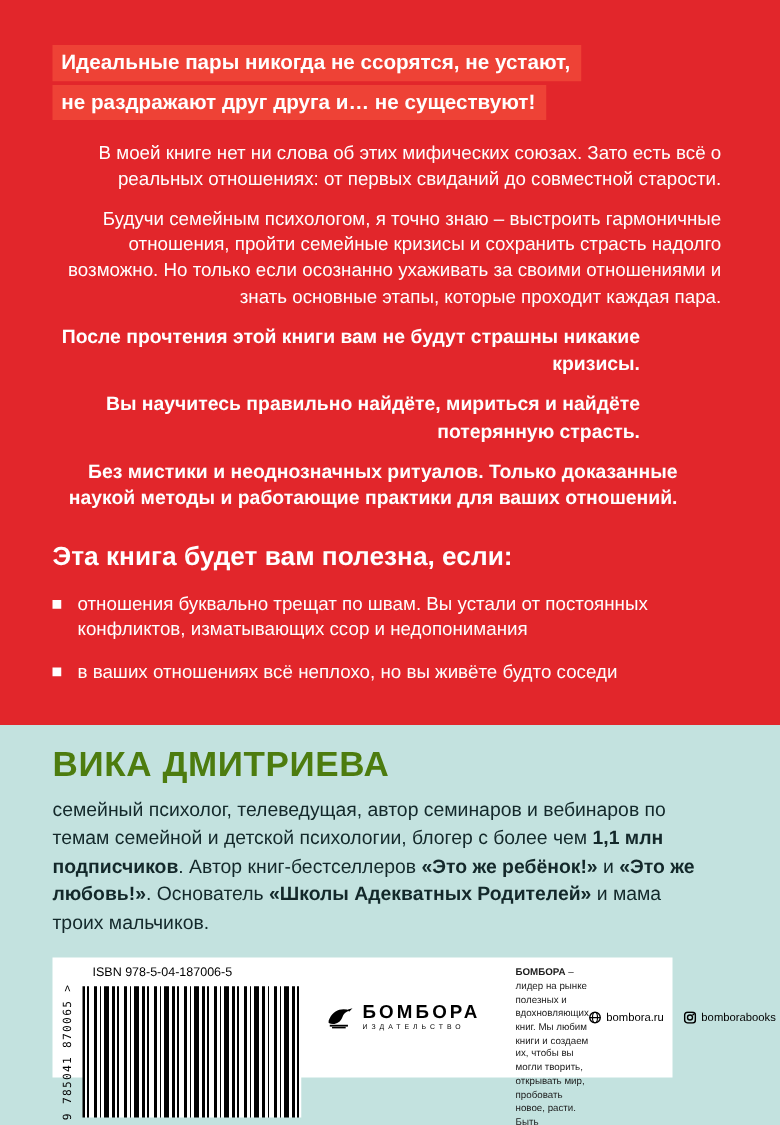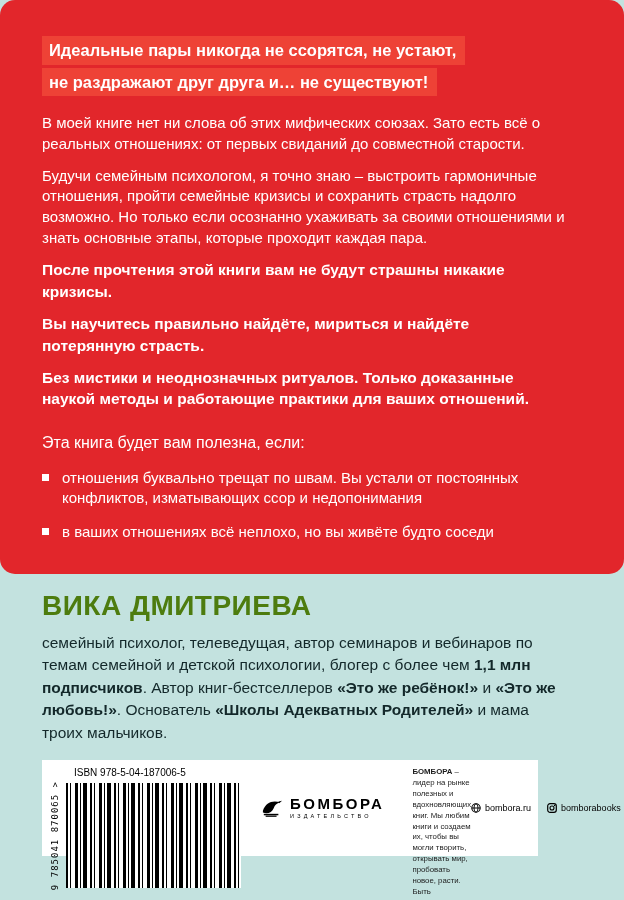--- a/index.html
+++ b/index.html
@@ -5,33 +5,33 @@
   * { margin:0; padding:0; box-sizing:border-box; }
   body { font-family:"Liberation Sans", sans-serif; background:#888; }
   .page {
     width:624px; height:900px; margin:0 auto; overflow:hidden;
     display:flex; flex-direction:column; background:#c3e2df;
   }
 
   
   .red {
     background:#e2262b; color:#fff;
-    padding:36px 40px 18px 42px; flex:none;border-radius:15px;
+    padding:36px 40px 18px 42px; flex:none;
   }
   .headline { margin-bottom:14px; }
   .hl-line {
     display:inline-block; background:#ee4236; color:#fff;
     font-weight:bold; font-size:16.5px; line-height:1.25;
     padding:4px 9px 4px 7px; margin-bottom:3px;
   }
-  .body { font-size:15px; line-height:1.38; margin:11px 0; max-width:535px; }
+  .body { font-size:15px; line-height:1.38; margin:11px 0; max-width:535px;text-align:right; }
   .bold { font-weight:bold; font-size:15.5px; }
   .w470 { max-width:470px; }
   .w500 { max-width:500px; }
-  .subhead { font-size:16px; font-weight:normal; margin:24px 0 16px 0; }
+  .subhead { font-size:21px; font-weight:bold; margin:24px 0 16px 0; }
   .bullet { display:flex; gap:13px; margin:13px 0; max-width:520px;
             font-size:15px; line-height:1.38; }
   .bullet .marker { width:7px; height:7px; background:#fff; flex:none; margin-top:6px; }
 
   
   .teal { flex:1; padding:16px 40px 0 42px; color:#13282a; }
   .author { font-size:28px; font-weight:bold; letter-spacing:0.5px; color:#4d7c0f; }
   .bio { font-size:15.5px; line-height:1.45; margin-top:10px; max-width:525px; }
   .bio b { font-weight:bold; }
 

